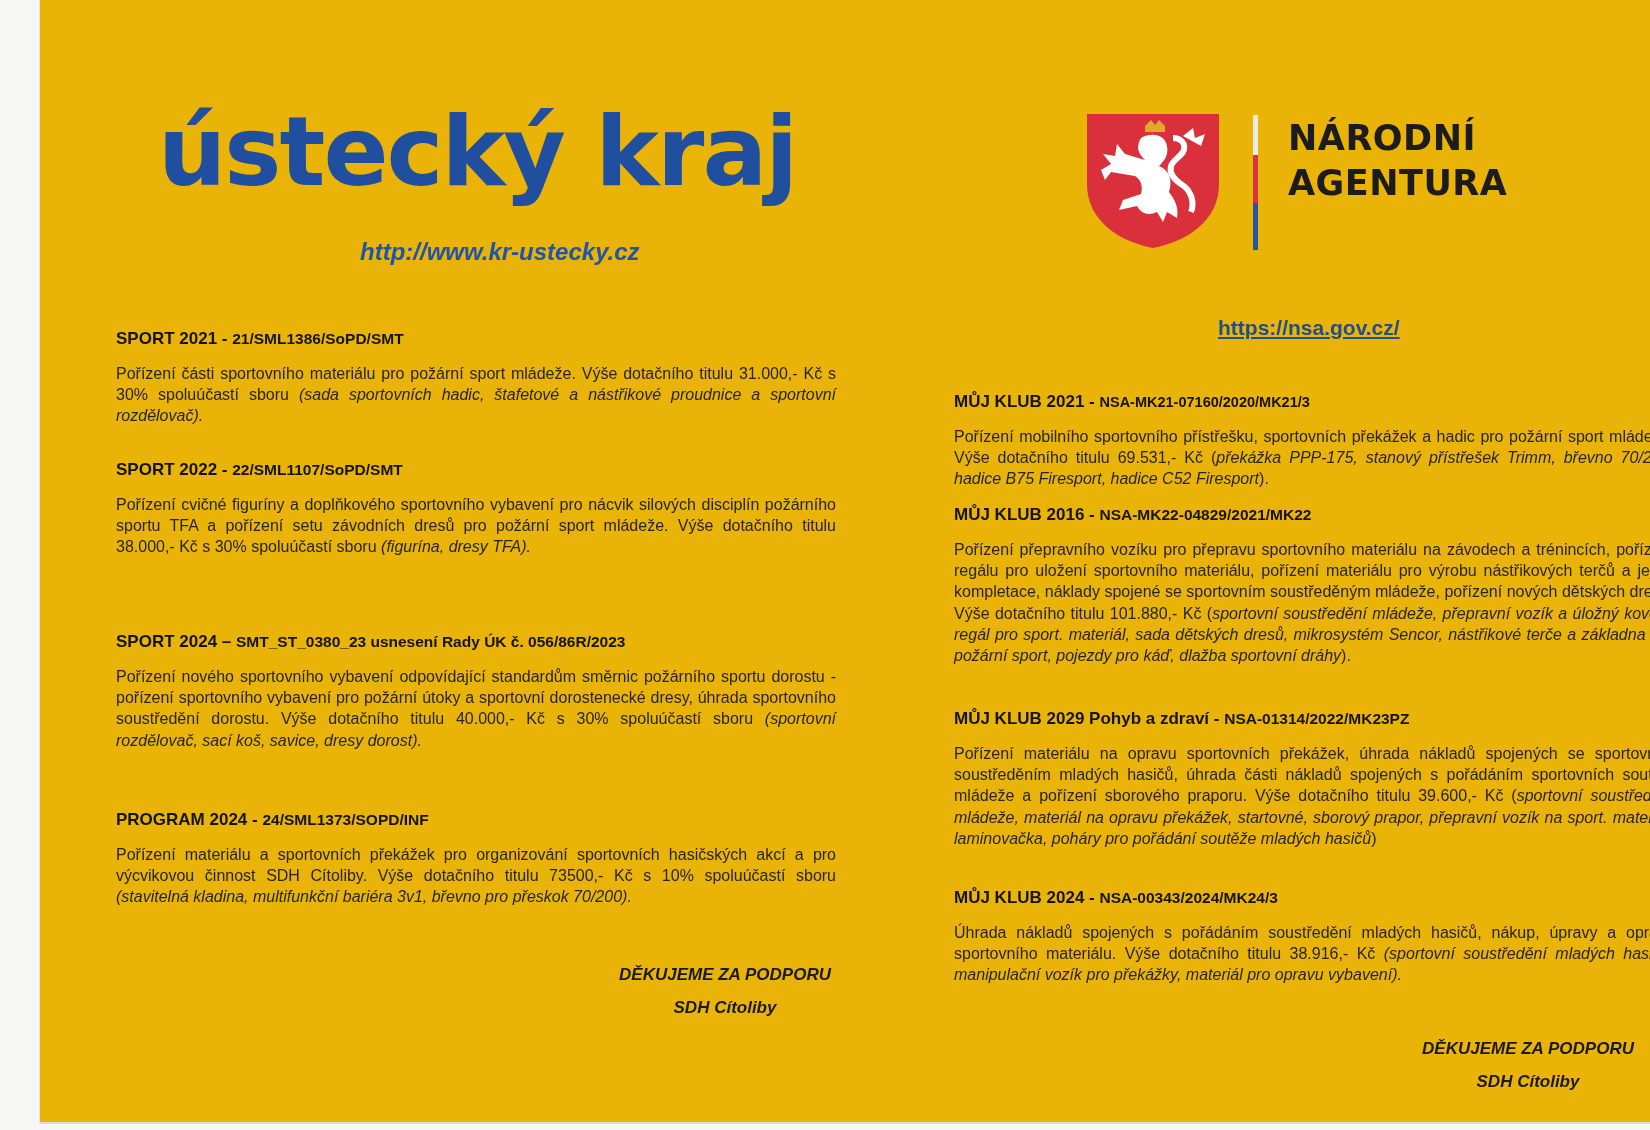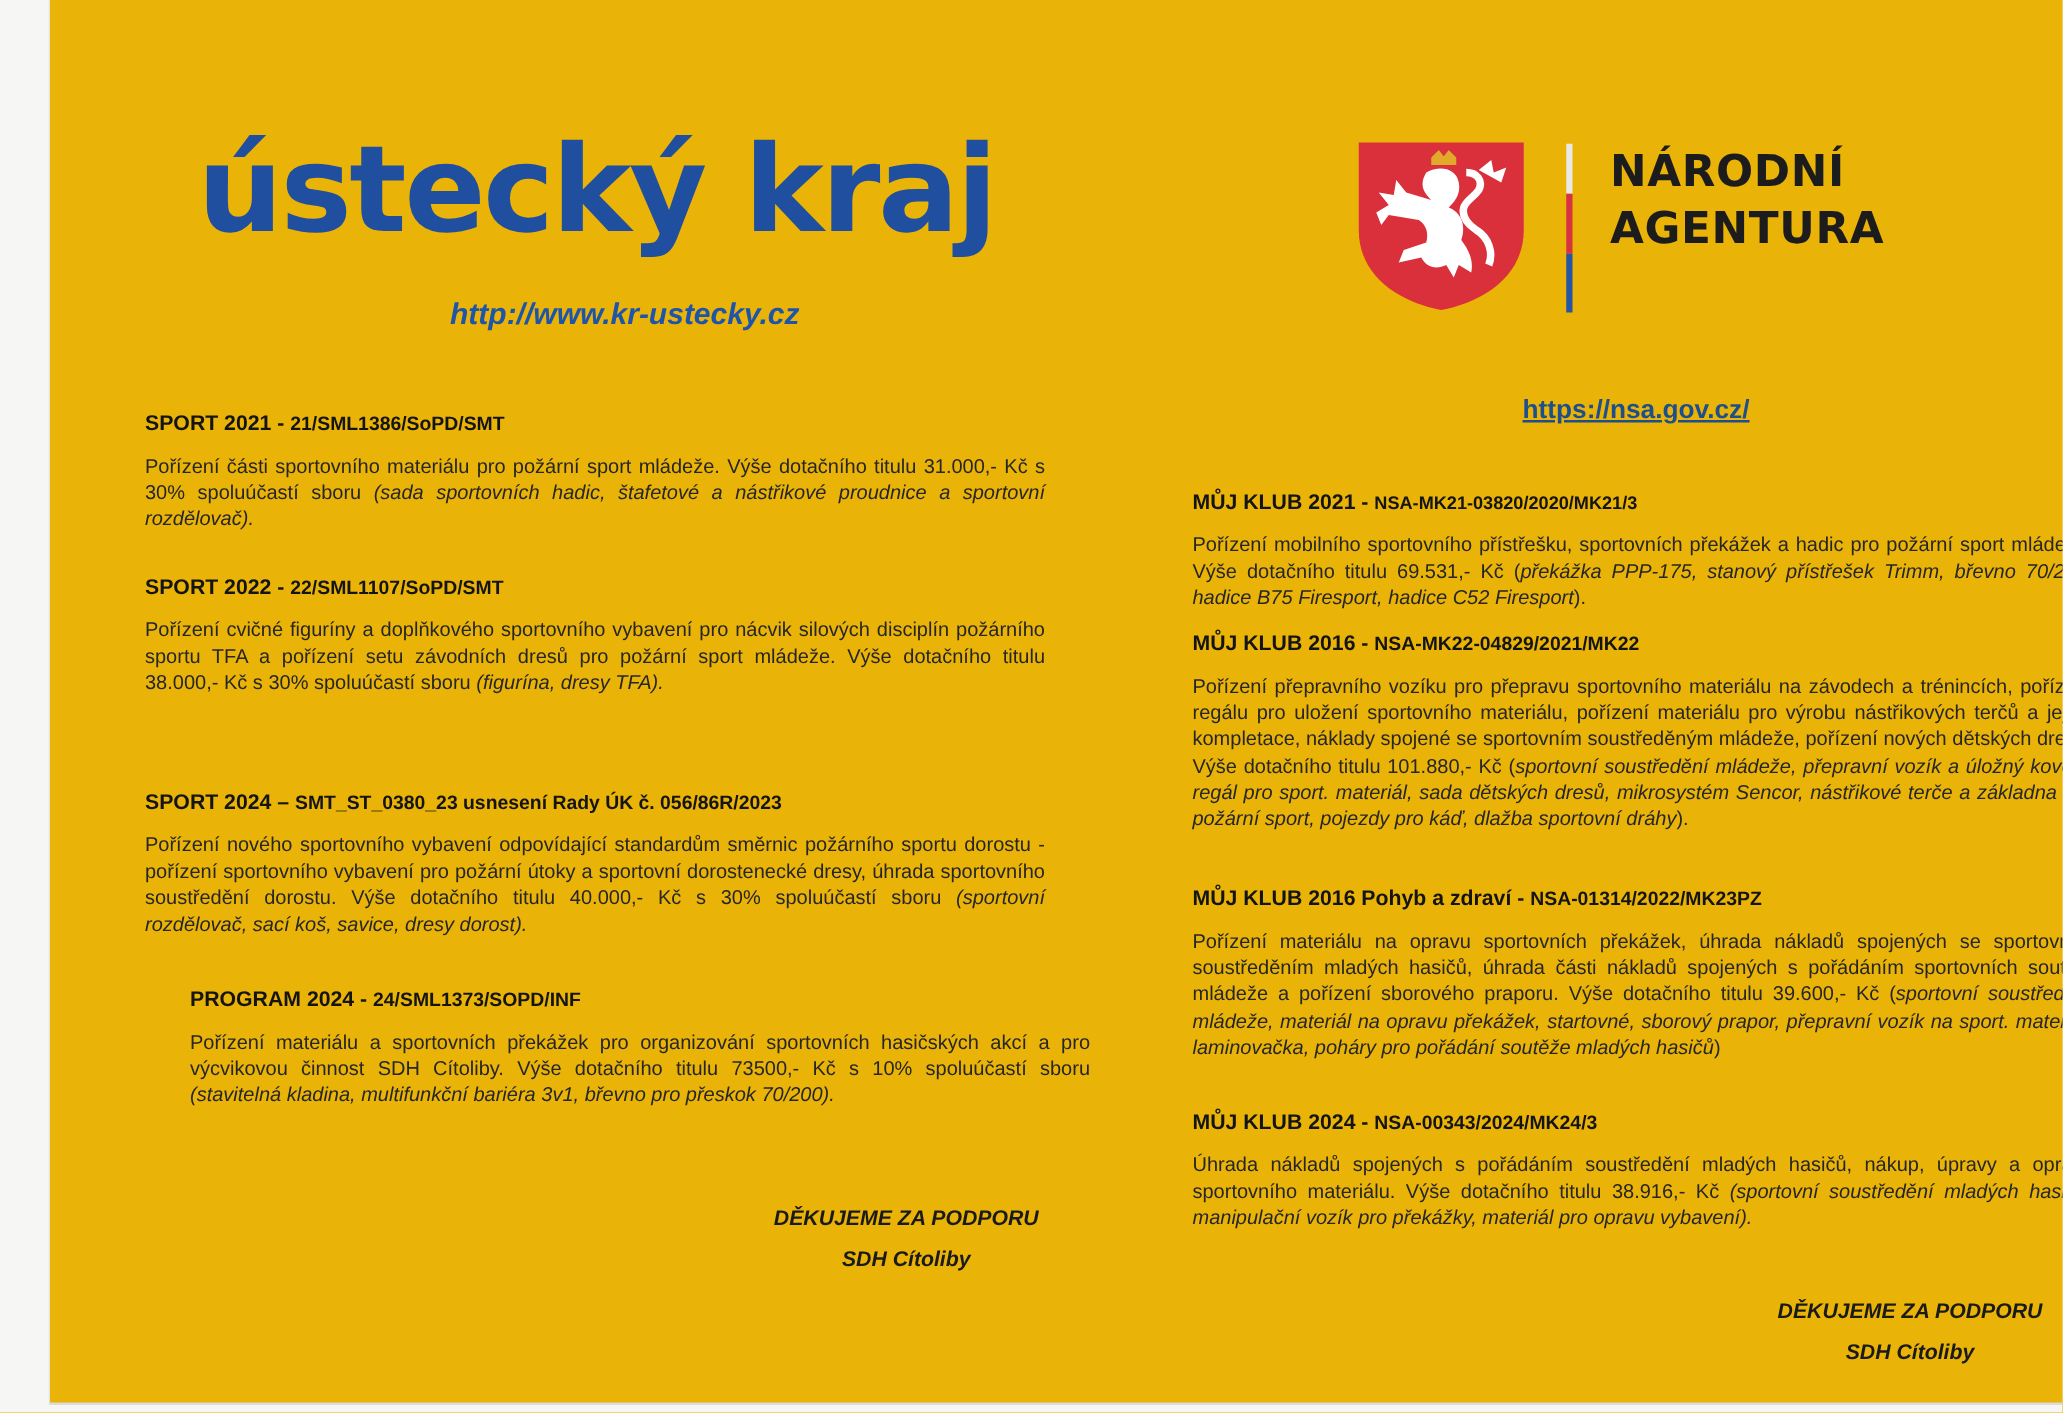--- a/index.html
+++ b/index.html
@@ -72,21 +72,21 @@
   <div class="sec left" style="top:460px;">
     <h3><span>SPORT 2022 - </span><span class="code">22/SML1107/SoPD/SMT</span></h3>
     <p><span>Pořízení cvičné figuríny a doplňkového sportovního vybavení pro nácvik silových disciplín požárního sportu TFA a pořízení setu závodních dresů pro požární sport mládeže. Výše dotačního titulu 38.000,- Kč s 30% spoluúčastí sboru </span><i>(figurína, dresy TFA).</i></p>
   </div>
 
   <div class="sec left" style="top:632px;">
     <h3><span>SPORT 2024 – </span><span class="code">SMT_ST_0380_23  usnesení Rady ÚK č. 056/86R/2023</span></h3>
     <p><span>Pořízení nového sportovního vybavení odpovídající standardům směrnic požárního sportu dorostu - pořízení sportovního vybavení pro požární útoky a sportovní dorostenecké dresy, úhrada sportovního soustředění dorostu. Výše dotačního titulu 40.000,- Kč s 30% spoluúčastí sboru </span><i>(sportovní rozdělovač, sací koš, savice, dresy dorost).</i></p>
   </div>
 
-  <div class="sec left" style="top:790px;margin-left:36px;">
+  <div class="sec left" style="top:810px;">
     <h3><span>PROGRAM 2024 - </span><span class="code">24/SML1373/SOPD/INF</span></h3>
     <p><span>Pořízení materiálu a sportovních překážek pro organizování sportovních hasičských akcí a pro výcvikovou činnost SDH Cítoliby. Výše dotačního titulu 73500,- Kč s 10% spoluúčastí sboru </span><i>(stavitelná kladina, multifunkční bariéra 3v1, břevno pro přeskok 70/200).</i></p>
   </div>
 
   <div class="thanks" style="left:560px; top:958px; width:250px;">
     <div>DĚKUJEME ZA PODPORU</div>
     <div>SDH Cítoliby</div>
   </div>
 
   <svg class="nsa-crest" viewBox="0 0 136 138">
@@ -101,31 +101,31 @@
       <div class="r"></div>
       <div class="b"></div>
   </div>
   <div class="nsa-name">
     <div>NÁRODNÍ</div>
     <div>AGENTURA</div>
   </div>
   <div class="nsa-url">https://nsa.gov.cz/</div>
 
   <div class="sec right" style="top:392px;">
-    <h3><span>MŮJ KLUB 2021 - </span><span class="code" style="font-size:14.5px;">NSA-MK21-03820/2020/MK21/3</span></h3>
+    <h3><span>MŮJ KLUB 2021 - </span><span class="code" style="font-size:14.5px;">NSA-MK21-07160/2020/MK21/3</span></h3>
     <p><span>Pořízení mobilního sportovního přístřešku, sportovních překážek a hadic pro požární sport mládeže. Výše dotačního titulu 69.531,- Kč (</span><i>překážka PPP-175, stanový přístřešek Trimm, břevno 70/200, hadice B75 Firesport, hadice C52 Firesport</i><span>).</span></p>
   </div>
 
   <div class="sec right" style="top:505px;">
     <h3><span>MŮJ KLUB 2016 - </span><span class="code">NSA-MK22-04829/2021/MK22</span></h3>
     <p><span>Pořízení přepravního vozíku pro přepravu sportovního materiálu na závodech a trénincích, pořízení regálu pro uložení sportovního materiálu, pořízení materiálu pro výrobu nástřikových terčů a jejich kompletace, náklady spojené se sportovním soustředěným mládeže, pořízení nových dětských dresů. Výše dotačního titulu 101.880,- Kč (</span><i>sportovní soustředění mládeže, přepravní vozík a úložný kovový regál pro sport. materiál, sada dětských dresů, mikrosystém Sencor, nástřikové terče a základna pro požární sport, pojezdy pro káď, dlažba sportovní dráhy</i><span>).</span></p>
   </div>
 
   <div class="sec right" style="top:709px;">
-    <h3><span>MŮJ KLUB 2016 Pohyb a zdraví - </span><span class="code">NSA-01314/2022/MK23PZ</span></h3>
+    <h3><span>MŮJ KLUB 2029 Pohyb a zdraví - </span><span class="code">NSA-01314/2022/MK23PZ</span></h3>
     <p><span>Pořízení materiálu na opravu sportovních překážek, úhrada nákladů spojených se sportovním soustředěním mladých hasičů, úhrada části nákladů spojených s pořádáním sportovních soutěží mládeže a pořízení sborového praporu. Výše dotačního titulu 39.600,- Kč (</span><i>sportovní soustředění mládeže, materiál na opravu překážek, startovné, sborový prapor, přepravní vozík na sport. materiál, laminovačka, poháry pro pořádání soutěže mladých hasičů</i><span>)</span></p>
   </div>
 
   <div class="sec right" style="top:888px;">
     <h3><span>MŮJ KLUB 2024 - </span><span class="code">NSA-00343/2024/MK24/3</span></h3>
     <p><span>Úhrada nákladů spojených s pořádáním soustředění mladých hasičů, nákup, úpravy a opravy sportovního materiálu. Výše dotačního titulu 38.916,- Kč </span><i>(sportovní soustředění mladých hasičů, manipulační vozík pro překážky, materiál pro opravu vybavení).</i><span></span></p>
   </div>
 
   <div class="thanks" style="left:1368px; top:1032px; width:240px;">
     <div>DĚKUJEME ZA PODPORU</div>

